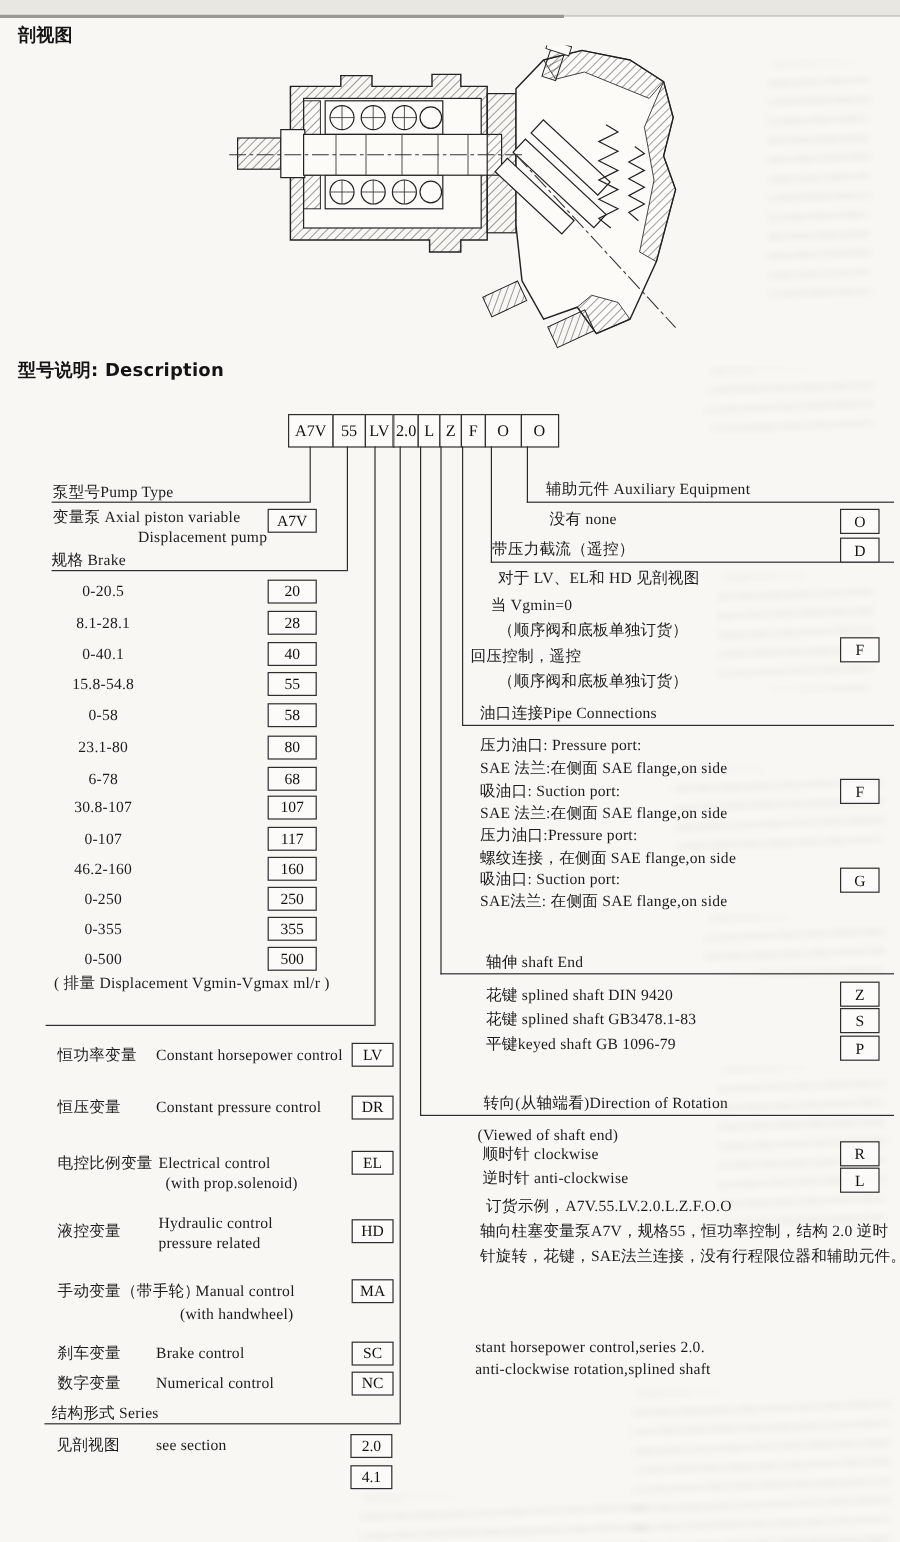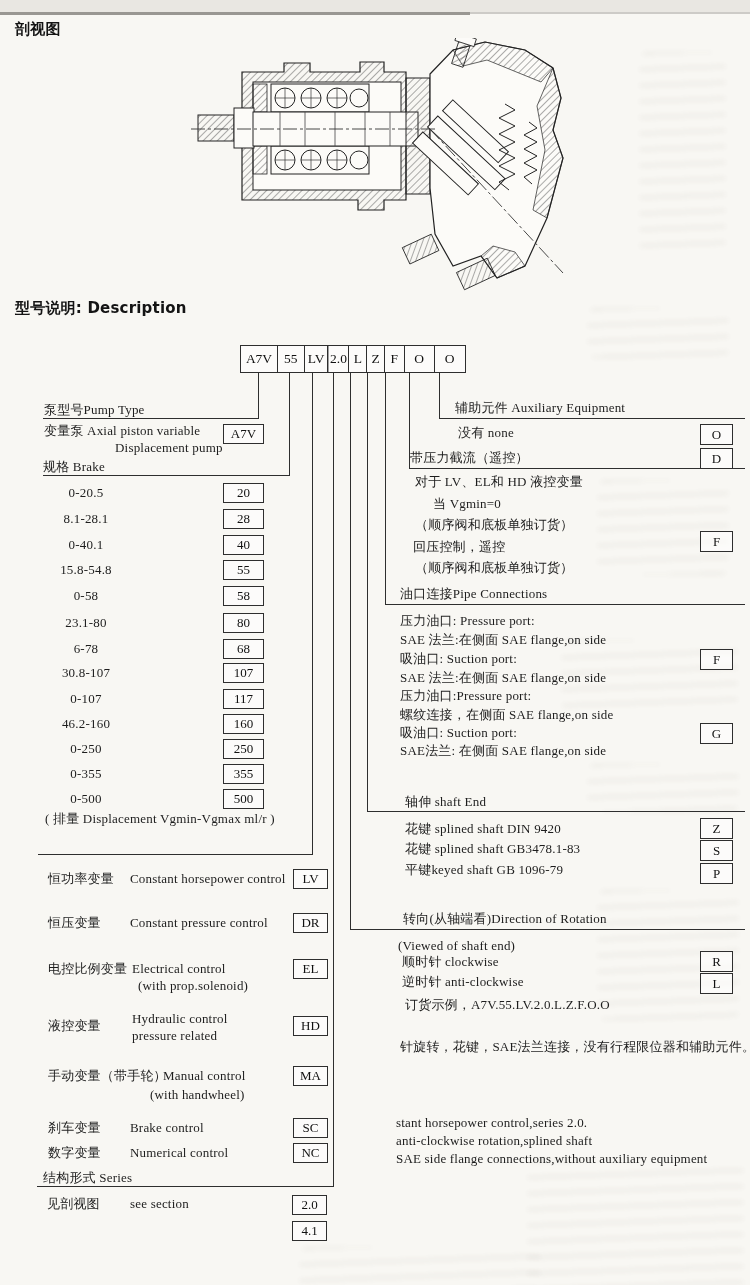--- a/index.html
+++ b/index.html
@@ -226,24 +226,24 @@
   <div class="txt" style="left:47px;top:1184px">见剖视图</div>
   <div class="txt" style="left:130px;top:1184px">see section</div>
   <div class="bx" style="left:292px;top:1183px;width:33px;height:18px">2.0</div>
   <div class="bx" style="left:292px;top:1209px;width:33px;height:18px">4.1</div>
 
   <div class="txt" style="left:455px;top:388px">辅助元件 Auxiliary Equipment</div>
   <div class="txt" style="left:458px;top:413px">没有 none</div>
   <div class="bx" style="left:700px;top:412px;width:31px;height:19px">O</div>
   <div class="txt" style="left:410px;top:438px">带压力截流（遥控）</div>
   <div class="bx" style="left:700px;top:436px;width:31px;height:19px">D</div>
-  <div class="txt" style="left:415px;top:462px">对于 LV、EL和 HD 液控变量</div>
-  <div class="txt" style="left:433px;top:484px">当 Vgmin=0</div>
+  <div class="txt" style="left:415px;top:462px">对于 LV、EL和 HD 见剖视图</div>
+  <div class="txt" style="left:409px;top:484px">当 Vgmin=0</div>
   <div class="txt" style="left:415px;top:505px">（顺序阀和底板单独订货）</div>
-  <div class="txt" style="left:413px;top:527px">回压控制，遥控</div>
+  <div class="txt" style="left:392px;top:527px">回压控制，遥控</div>
   <div class="bx" style="left:700px;top:519px;width:31px;height:19px">F</div>
   <div class="txt" style="left:415px;top:548px">（顺序阀和底板单独订货）</div>
 
   <div class="txt" style="left:400px;top:574px">油口连接Pipe Connections</div>
   <div class="txt" style="left:400px;top:601px">压力油口: Pressure port:</div>
   <div class="txt" style="left:400px;top:620px">SAE 法兰:在侧面 SAE flange,on side</div>
   <div class="txt" style="left:400px;top:639px">吸油口: Suction port:</div>
   <div class="bx" style="left:700px;top:637px;width:31px;height:19px">F</div>
   <div class="txt" style="left:400px;top:658px">SAE 法兰:在侧面 SAE flange,on side</div>
   <div class="txt" style="left:400px;top:676px">压力油口:Pressure port:</div>
@@ -261,18 +261,18 @@
   <div class="bx" style="left:700px;top:851px;width:31px;height:19px">P</div>
 
   <div class="txt" style="left:403px;top:899px">转向(从轴端看)Direction of Rotation</div>
   <div class="txt" style="left:398px;top:926px">(Viewed of shaft end)</div>
   <div class="txt" style="left:402px;top:942px">顺时针 clockwise</div>
   <div class="bx" style="left:700px;top:939px;width:31px;height:19px">R</div>
   <div class="txt" style="left:402px;top:962px">逆时针 anti-clockwise</div>
   <div class="bx" style="left:700px;top:961px;width:31px;height:19px">L</div>
 
   <div class="txt" style="left:405px;top:985px">订货示例，A7V.55.LV.2.0.L.Z.F.O.O</div>
+  <div class="txt" style="left:400px;top:1006px">轴向柱塞变量泵A7V，规格55，恒功率控制，结构 2.0 逆时</div>
   <div class="txt" style="left:400px;top:1027px">针旋转，花键，SAE法兰连接，没有行程限位器和辅助元件。</div>
   <div class="txt" style="left:396px;top:1103px">stant horsepower control,series 2.0.</div>
   <div class="txt" style="left:396px;top:1121px">anti-clockwise rotation,splined shaft</div>
-  <div class="txt" style="left:396px;top:1139px">SAE side flange connections,without auxiliary equipment</div>
 
 </div>
 
 </body></html>

